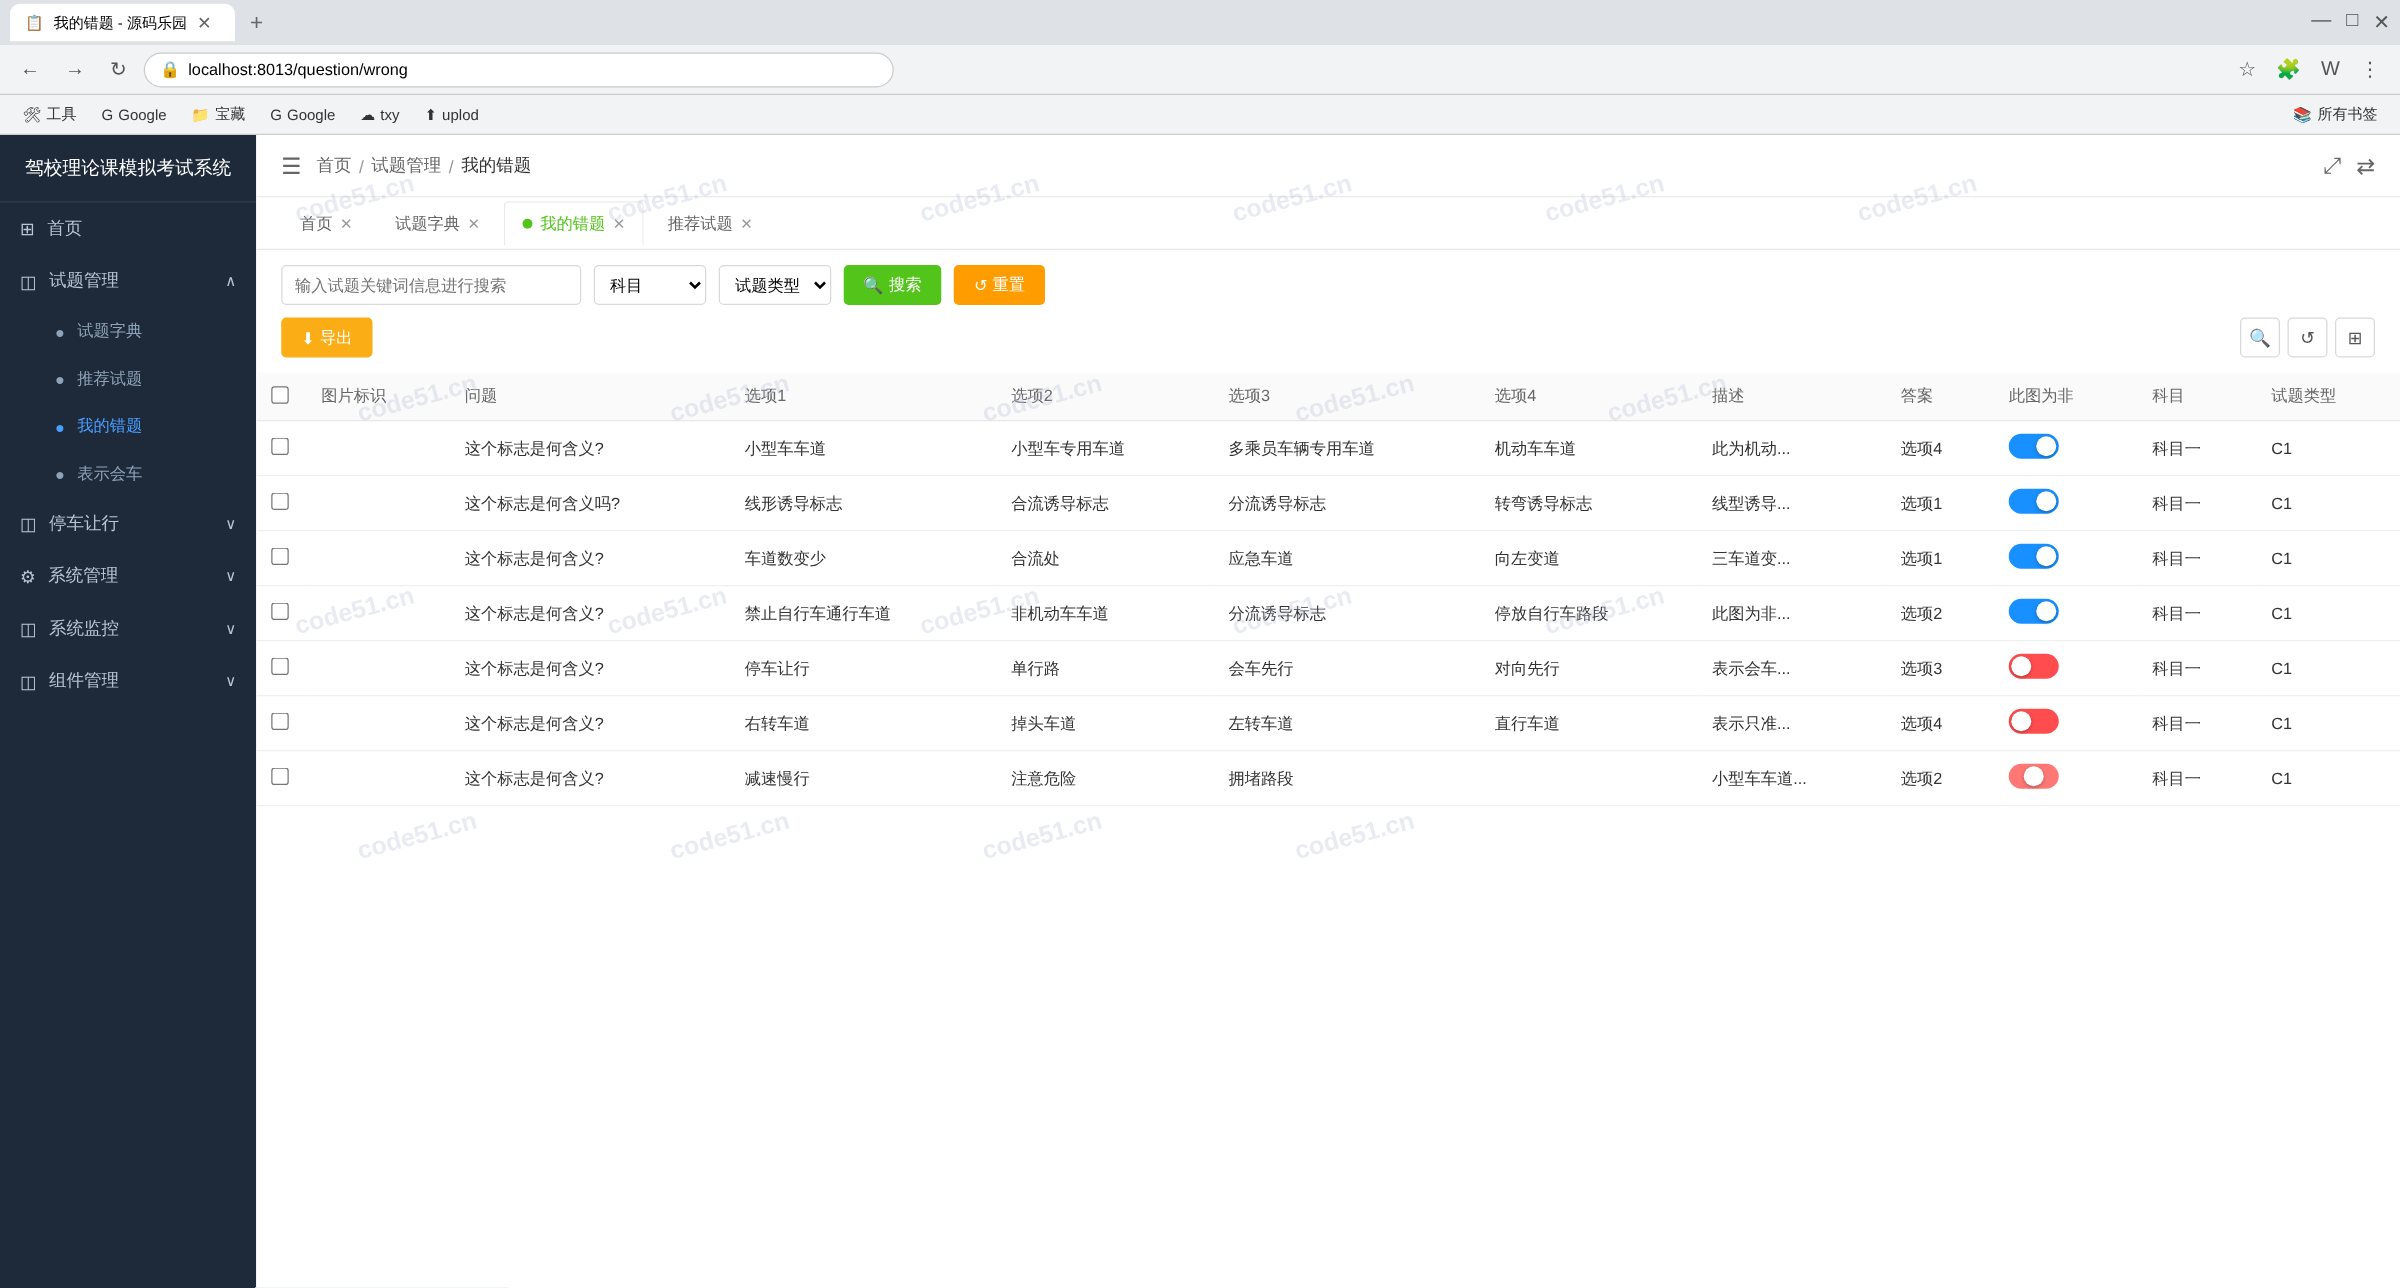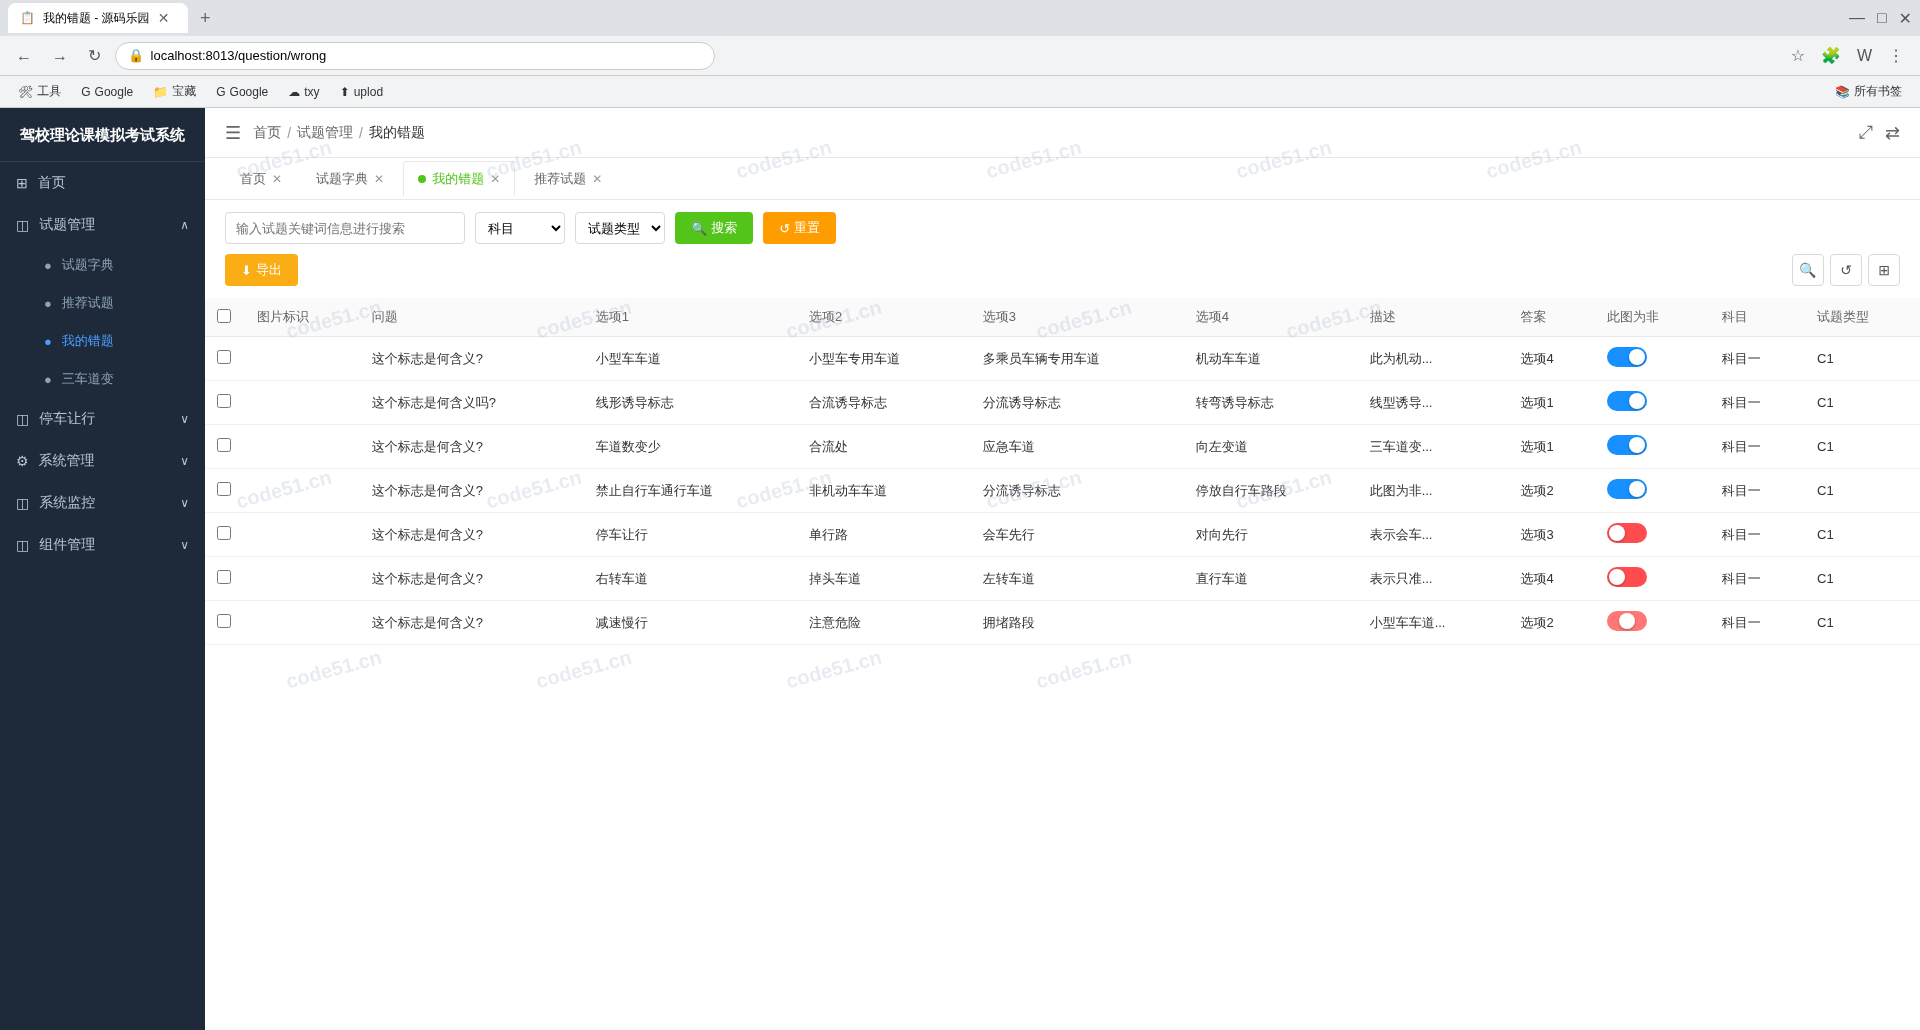--- a/index.html
+++ b/index.html
@@ -21,21 +21,21 @@
     .toolbar-icon-btn { background: none; border: none; font-size: 16px; color: #555; cursor: pointer; padding: 4px 6px; border-radius: 4px; }
 
     .bookmarks-bar { background: #f1f3f4; height: 32px; display: flex; align-items: center; padding: 0 10px; gap: 4px; border-bottom: 1px solid #ccc; font-size: 12px; }
     .bookmark-item { display: flex; align-items: center; gap: 4px; padding: 3px 8px; border-radius: 4px; cursor: pointer; color: #333; }
 
     
     .page-container { display: flex; flex: 1; height: calc(1030px - 36px - 40px - 32px); }
 
     
     .sidebar { width: 205px; background: #1e2a3a; color: #fff; display: flex; flex-direction: column; overflow-y: auto; flex-shrink: 0; }
-    .sidebar-logo { padding: 16px 12px; font-size: 15px; font-weight: bold; color: #fff; border-bottom: 1px solid #2d3d50; text-align: center; line-height: 1.4; }
+    .sidebar-logo { padding: 16px 12px; font-size: 15px; font-weight: normal; color: #fff; border-bottom: 1px solid #2d3d50; text-align: center; line-height: 1.4; }
     .sidebar-menu { flex: 1; }
     .sidebar-item { display: flex; align-items: center; gap: 10px; padding: 12px 16px; cursor: pointer; color: #b8c5d3; font-size: 14px; transition: background 0.2s; }
     .sidebar-item-group { }
     .sidebar-group-header { display: flex; align-items: center; gap: 10px; padding: 12px 16px; cursor: pointer; color: #b8c5d3; font-size: 14px; }
     .sidebar-group-header .chevron { margin-left: auto; font-size: 12px; }
     .sidebar-sub-item { display: flex; align-items: center; gap: 10px; padding: 10px 16px 10px 44px; cursor: pointer; color: #8fa3b8; font-size: 13px; }
     .sidebar-sub-item.active { color: #4a9eff; }
 
     
     .main-content { flex: 1; display: flex; flex-direction: column; background: #f0f2f5; overflow: hidden; }
@@ -176,21 +176,21 @@
           <div class="sidebar-sub-item">
             <span>●</span>
             <span>推荐试题</span>
           </div>
           <div class="sidebar-sub-item active">
             <span>●</span>
             <span>我的错题</span>
           </div>
           <div class="sidebar-sub-item">
             <span>●</span>
-            <span>三车道变</span>
+            <span>表示会车</span>
           </div>
         </div>
 
         <div class="sidebar-item-group">
           <div class="sidebar-group-header">
             <span>◫</span>
             <span>停车让行</span>
             <span class="chevron">∨</span>
           </div>
         </div>

